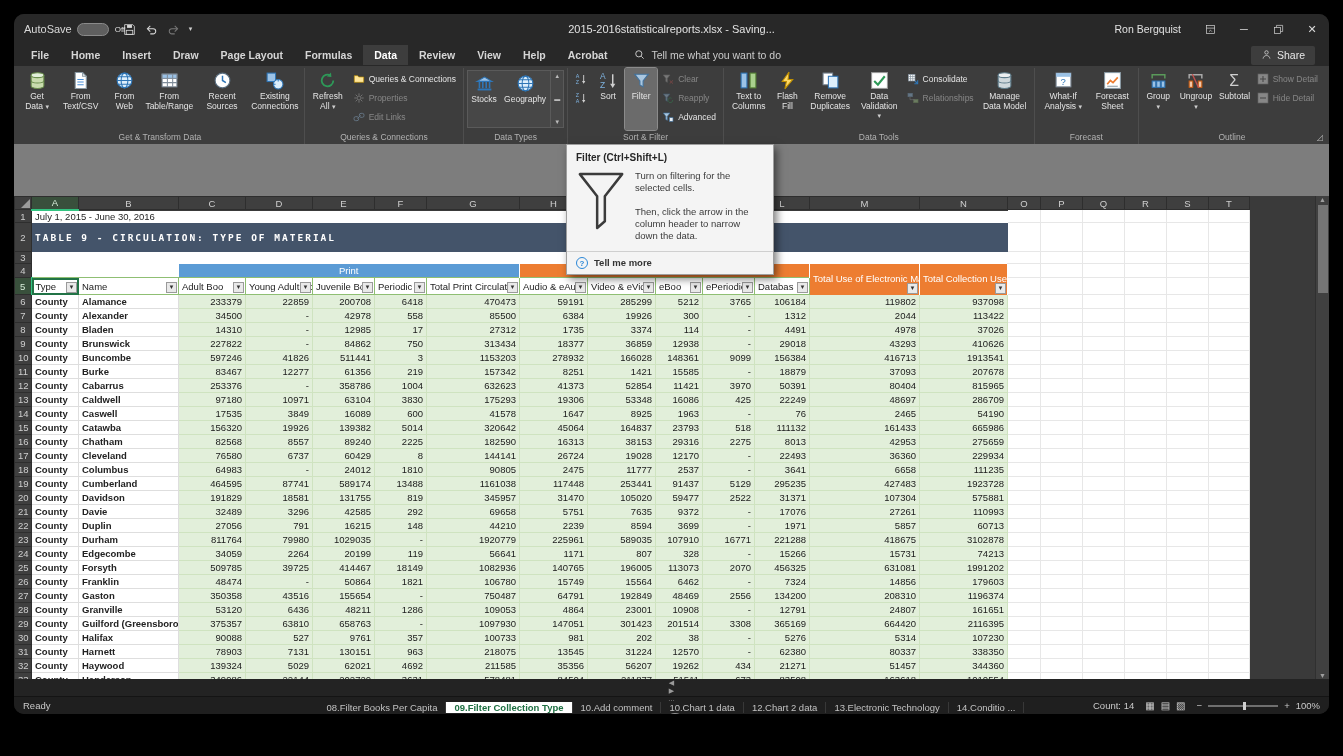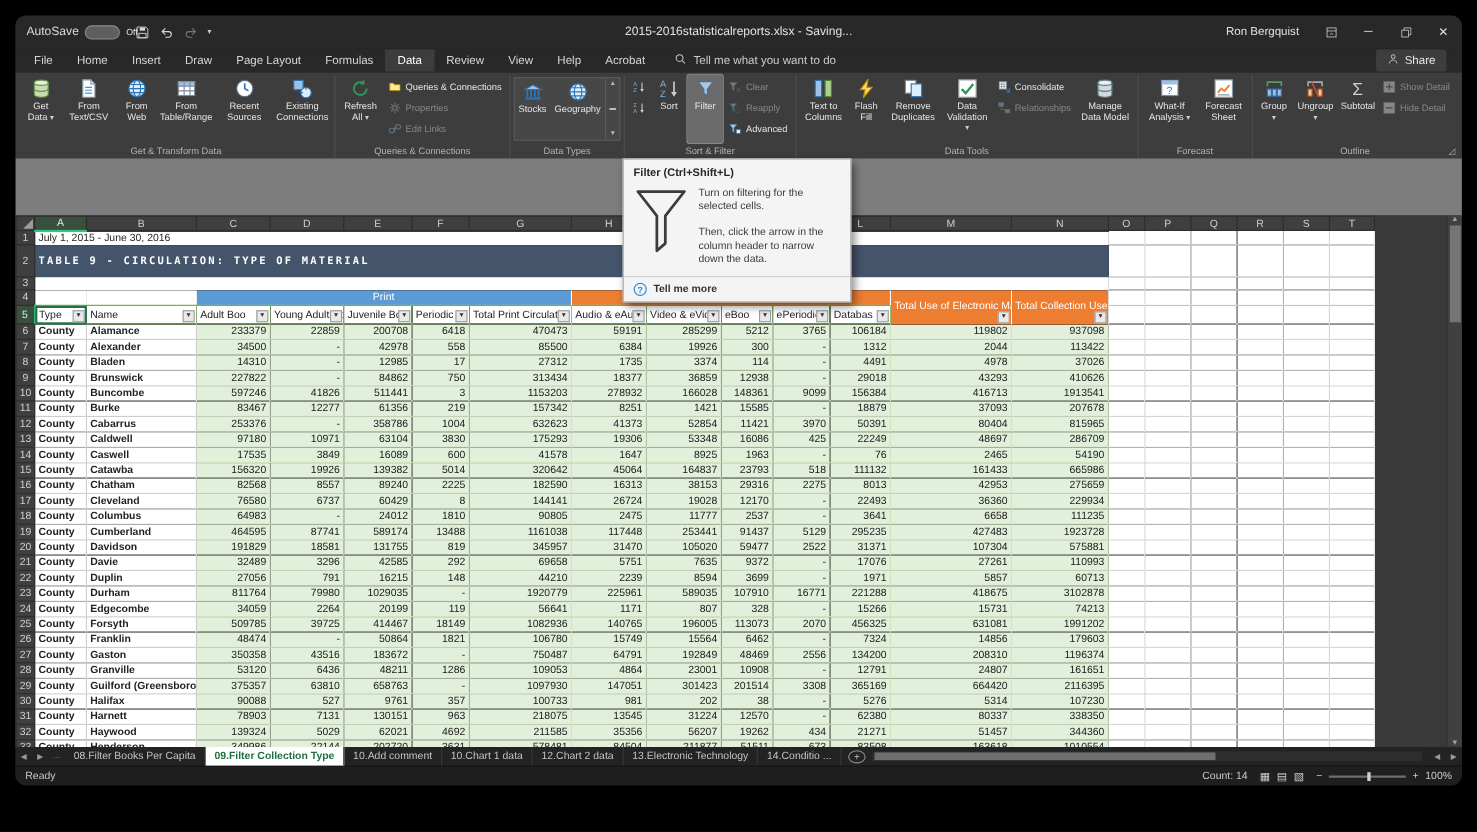--- a/index.html
+++ b/index.html
@@ -24,21 +24,21 @@
     font-size:11px; pointer-events:none; }
   .tb-right { margin-left:auto; display:flex; align-items:center; height:100%; z-index:2; }
   .tb-user { margin-right:12px; font-size:10.5px; color:#e0e0e0; }
   .winbtn { width:34px; height:100%; display:flex; align-items:center;
     justify-content:center; color:#d9d9d9; font-size:11px; }
   .winbtn svg { width:11px; height:11px; }
 
   
   .tabrow { height:22px; background:#282828; display:flex; align-items:center;
     color:#d6d6d6; font-size:10.5px; padding-left:6px; }
-  .rtab { padding:4px 11px; cursor:default; white-space:nowrap; }
+  .rtab { padding:4px 11px; cursor:default; white-space:nowrap;font-weight:bold; }
   .rtab.active { background:#3d3d3d; color:#fff; }
   .searchbox { margin-left:16px; display:flex; align-items:center; gap:6px; color:#cbcbcb; }
   .searchbox svg { width:11px; height:11px; }
   .sharebox { margin-left:auto; margin-right:14px; display:flex; align-items:center; gap:5px;
     background:#3d3d3d; padding:3px 10px; border-radius:2px; color:#e8e8e8;text-align:center; }
   .sharebox svg { width:11px; height:11px; }
 
   
   .ribbon { height:78px; background:#3d3d3d; display:flex; align-items:stretch;
     padding:2px 4px 0 2px; color:#e4e4e4; overflow:hidden; }
@@ -117,21 +117,21 @@
   .c-ab { background:#fff; border-right:1px solid #dedede; border-bottom:1px solid #dedede;
     color:#222;font-weight:bold; }
   .c-green { background:var(--data-bg,#e2efda); border-right:1px solid #cfe3c0;
     border-bottom:1px solid #cfe3c0; color:#1a1a1a; text-align:right; }
   .vscroll { width:14px; background:#404040; border-left:1px solid #303030;
     display:flex; flex-direction:column; align-items:center; color:#9e9e9e; font-size:7px; }
   .vthumb { width:10px; height:88px; background:#757575; margin-top:2px; }
 
   
   .stabs { height:17px; background:#232323; display:flex; align-items:center;
-    font-size:9.5px; color:#c3c3c3; }
+    font-size:9.5px; color:#c3c3c3;flex-direction:column; }
   .stab-nav { width:15px; text-align:center; font-size:7px; color:#9a9a9a; }
   .stab { padding:0 8px; height:100%; display:flex; align-items:center;
     border-right:1px solid #383838; white-space:nowrap; }
   .stab.active { background:#fff; color:#1e6f42; font-weight:bold; }
   .newsheet { width:16px; height:12px; margin-left:6px; border:1px solid #8d8d8d;
     border-radius:50%; color:#c3c3c3; font-size:9px; line-height:10px; text-align:center; }
   .hscroll { flex:1; height:9px; margin:0 6px; background:#2d2d2d; position:relative; }
   .hthumb { position:absolute; left:2px; width:62%; top:1px; bottom:1px; background:#6e6e6e; }
 
   
@@ -1220,21 +1220,21 @@
               <td class="c-plain"></td>
               <td class="c-plain"></td>
               <td class="c-plain"></td>
             </tr>
             <tr style="height:14px">
               <td class="rh">27</td>
               <td class="c-ab">County</td>
               <td class="c-ab">Gaston</td>
               <td class="c-green">350358</td>
               <td class="c-green">43516</td>
-              <td class="c-green">183672</td>
+              <td class="c-green">155654</td>
               <td class="c-green">-</td>
               <td class="c-green">750487</td>
               <td class="c-green">64791</td>
               <td class="c-green">192849</td>
               <td class="c-green">48469</td>
               <td class="c-green">2556</td>
               <td class="c-green">134200</td>
               <td class="c-green">208310</td>
               <td class="c-green">1196374</td>
               <td class="c-plain"></td>

